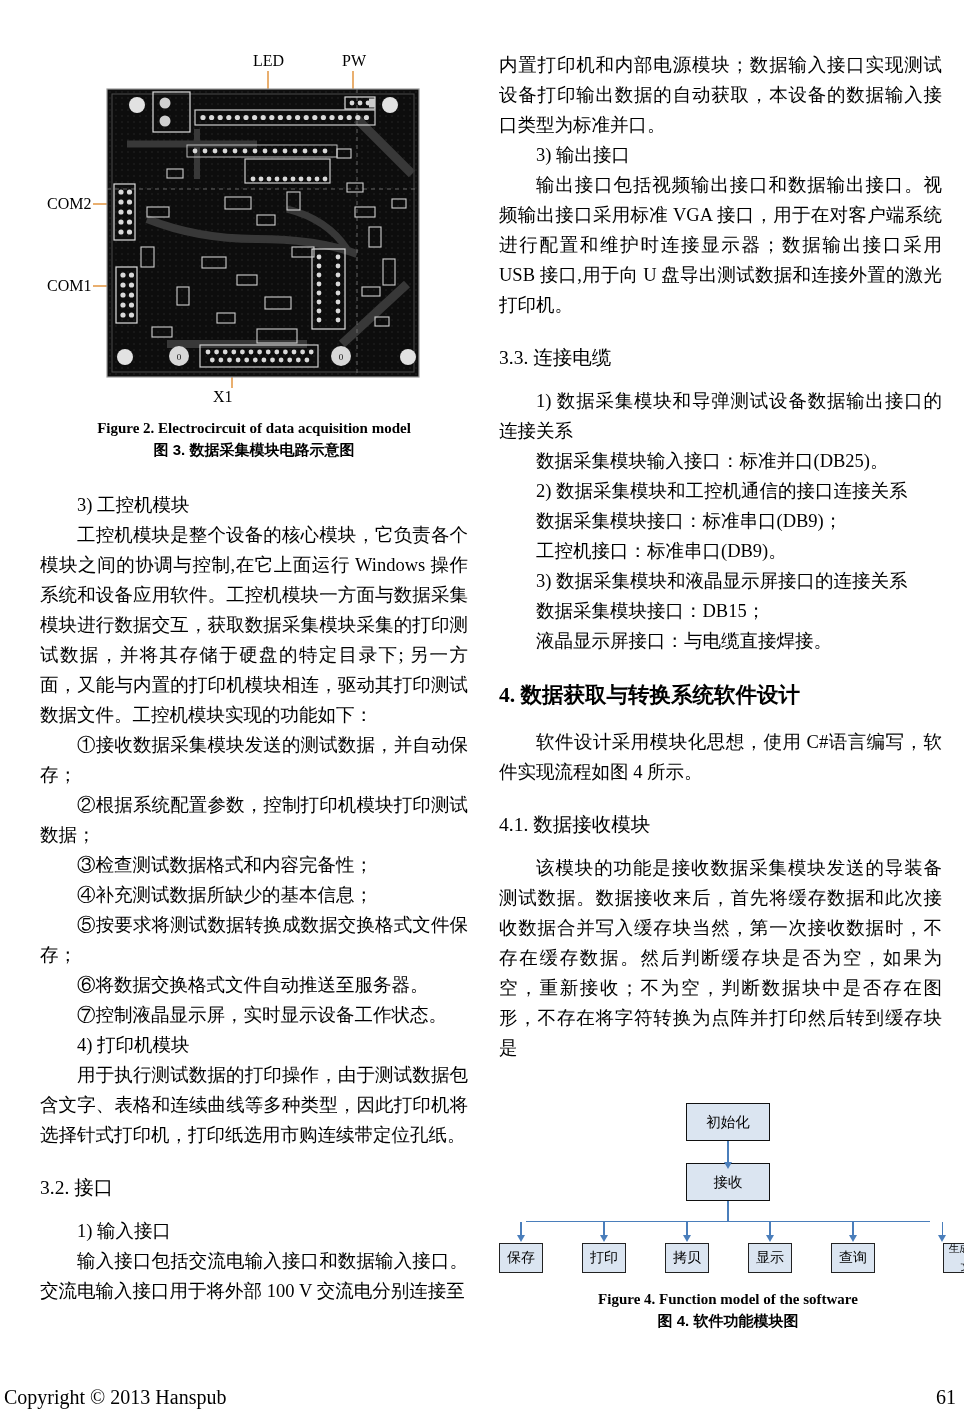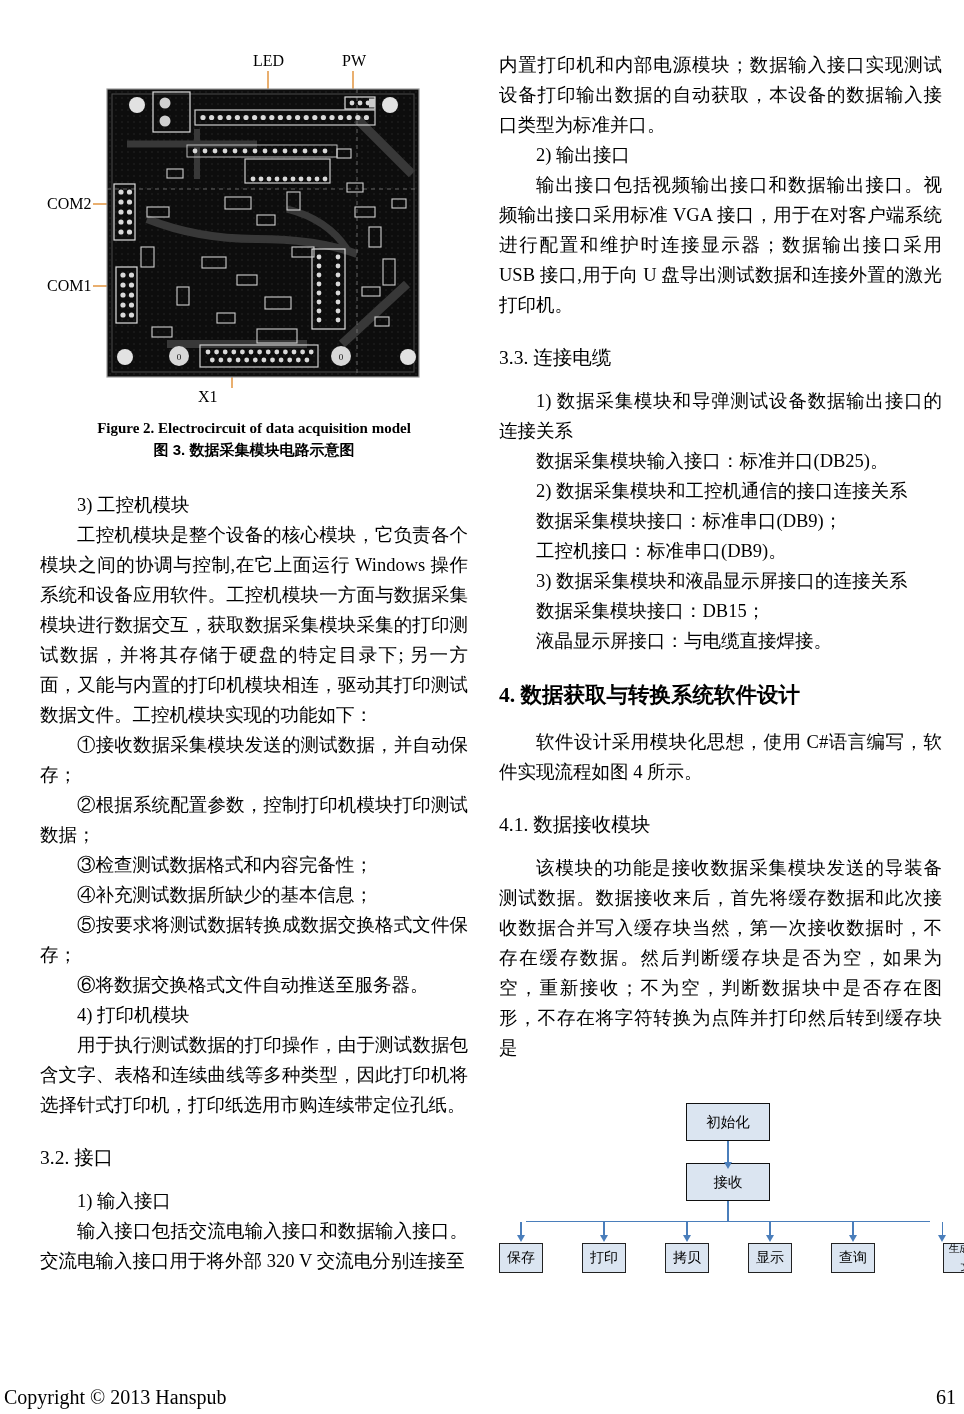--- a/index.html
+++ b/index.html
@@ -291,49 +291,50 @@
               <rect x="230" y="60" width="14" height="9"></rect>
             <rect x="276" y="170" width="12" height="26"></rect>
               <rect x="285" y="110" width="14" height="9"></rect>
           </g>
         </g>
       </svg>
       <span class="f3-label" style="left:213px; top:0;">LED</span>
       <span class="f3-label" style="left:302px; top:0;">PW</span>
       <span class="f3-label" style="left:7px; top:143px;">COM2</span>
       <span class="f3-label" style="left:7px; top:225px;">COM1</span>
-      <span class="f3-label" style="left:158px; top:336px;">X1</span>
+      <span class="f3-label" style="left:173px; top:336px;">X1</span>
     </div>
 
     <div class="fig-caption">
       <div>Figure 2. Electrocircuit of data acquisition model</div>
       <div class="zh">图 3.  数据采集模块电路示意图</div>
     </div>
 
     <div id="left-blocks">
         <div class="blk-item">3)  工控机模块</div>
         <div class="blk-para">工控机模块是整个设备的核心模块，它负责各个模块之间的协调与控制,在它上面运行 Windows 操作系统和设备应用软件。工控机模块一方面与数据采集模块进行数据交互，获取数据采集模块采集的打印测试数据，并将其存储于硬盘的特定目录下; 另一方面，又能与内置的打印机模块相连，驱动其打印测试数据文件。工控机模块实现的功能如下：</div>
         <div class="blk-para">①接收数据采集模块发送的测试数据，并自动保存；</div>
         <div class="blk-para">②根据系统配置参数，控制打印机模块打印测试数据；</div>
         <div class="blk-para">③检查测试数据格式和内容完备性；</div>
         <div class="blk-para">④补充测试数据所缺少的基本信息；</div>
         <div class="blk-para">⑤按要求将测试数据转换成数据交换格式文件保存；</div>
         <div class="blk-para">⑥将数据交换格式文件自动推送至服务器。</div>
+        <div class="blk-para">⑦控制液晶显示屏，实时显示设备工作状态。</div>
         <div class="blk-item">4)  打印机模块</div>
         <div class="blk-para">用于执行测试数据的打印操作，由于测试数据包含文字、表格和连续曲线等多种类型，因此打印机将选择针式打印机，打印纸选用市购连续带定位孔纸。</div>
         <div class="blk-h2">3.2.  接口</div>
         <div class="blk-item">1)  输入接口</div>
-        <div class="blk-para">输入接口包括交流电输入接口和数据输入接口。交流电输入接口用于将外部 320 V 交流电分别连接至</div>
+        <div class="blk-para">输入接口包括交流电输入接口和数据输入接口。交流电输入接口用于将外部 100 V 交流电分别连接至</div>
       </div>
   </div>
 
   <div class="col" id="right-col">
     <div id="right-blocks">
         <div class="blk-cont">内置打印机和内部电源模块；数据输入接口实现测试设备打印输出数据的自动获取，本设备的数据输入接口类型为标准并口。</div>
-        <div class="blk-item">2)  输出接口</div>
+        <div class="blk-item">3)  输出接口</div>
         <div class="blk-para">输出接口包括视频输出接口和数据输出接口。视频输出接口采用标准 VGA 接口，用于在对客户端系统进行配置和维护时连接显示器；数据输出接口采用 USB 接口,用于向 U 盘导出测试数据和连接外置的激光打印机。</div>
         <div class="blk-h2">3.3.  连接电缆</div>
         <div class="blk-para">1)  数据采集模块和导弹测试设备数据输出接口的连接关系</div>
         <div class="blk-para">数据采集模块输入接口：标准并口(DB25)。</div>
         <div class="blk-para">2)  数据采集模块和工控机通信的接口连接关系</div>
         <div class="blk-para">数据采集模块接口：标准串口(DB9)；</div>
         <div class="blk-para">工控机接口：标准串口(DB9)。</div>
         <div class="blk-para">3)  数据采集模块和液晶显示屏接口的连接关系</div>
         <div class="blk-para">数据采集模块接口：DB15；</div>
         <div class="blk-para">液晶显示屏接口：与电缆直接焊接。</div>
@@ -374,19 +375,23 @@
             <div class="fc-drop"></div>
             <div class="fc-leafbox fc-smalltext">生成XML文件</div>
           </div>
           <div class="fc-cell">
             <div class="fc-drop"></div>
             <div class="fc-leafbox">上传</div>
           </div>
         </div>
     </div>
 
+    <div class="fig-caption fc-caption">
+      <div>Figure 4. Function model of the software</div>
+      <div class="zh">图 4.  软件功能模块图</div>
+    </div>
   </div>
 
   <div class="footer">
     <span>Copyright © 2013 Hanspub</span>
     <span>61</span>
   </div>
 </div>
 
 </body></html>

